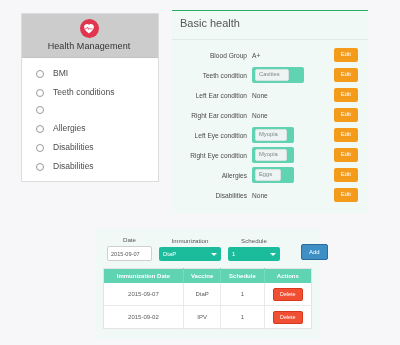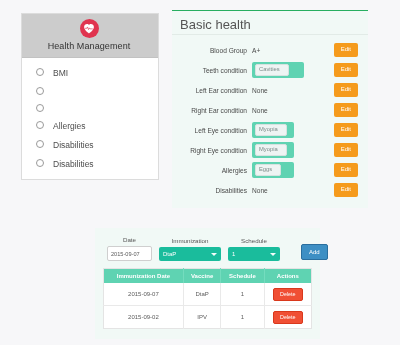--- a/index.html
+++ b/index.html
@@ -47,21 +47,21 @@
   #sidebar-title {
     font-size: 9px;
     color: #333333;
     letter-spacing: .1px;
   }
   #sidebar-list {
     padding: 5px 0 6px 0;
   }
   .side-item {
     display: flex;
-    align-items: flex-start;
+    align-items: flex-end;
     padding: 4.5px 0 4.5px 14px;
     cursor: pointer;
   }
   .radio-circle {
     width: 6px;
     height: 6px;
     border: 1px solid #9a9a9a;
     border-radius: 50%;
     margin-right: 9px;
     flex: 0 0 auto;
@@ -76,22 +76,22 @@
   #basic-health-panel {
     position: absolute;
     left: 172px;
     top: 10px;
     width: 196px;
     background: #f1f9f6;
     border-top: 1.5px solid #27ae60;
     box-sizing: border-box;
   }
   #basic-health-title {
-    padding: 6px 0 2px 8px;
-    font-size: 13px;
+    padding: 6px 0 10px 8px;
+    font-size: 11px;
     color: #555;
     border-bottom: 1px solid #e2ebe7;
   }
   #basic-health-body {
     padding: 5px 0 8px 0;
   }
   .hrow {
     display: flex;
     align-items: center;
     min-height: 18px;
@@ -265,20 +265,21 @@
     </div>
     <div id="sidebar-title">Health Management</div>
   </div>
   <div id="sidebar-list">
       <div class="side-item">
         <span class="radio-circle"></span>
         <span class="side-label">BMI</span>
       </div>
       <div class="side-item">
         <span class="radio-circle"></span>
+        <span class="side-label">Teeth conditions</span>
       </div>
       <div class="side-item">
         <span class="radio-circle"></span>
       </div>
       <div class="side-item">
         <span class="radio-circle"></span>
         <span class="side-label">Allergies</span>
       </div>
       <div class="side-item">
         <span class="radio-circle"></span>

